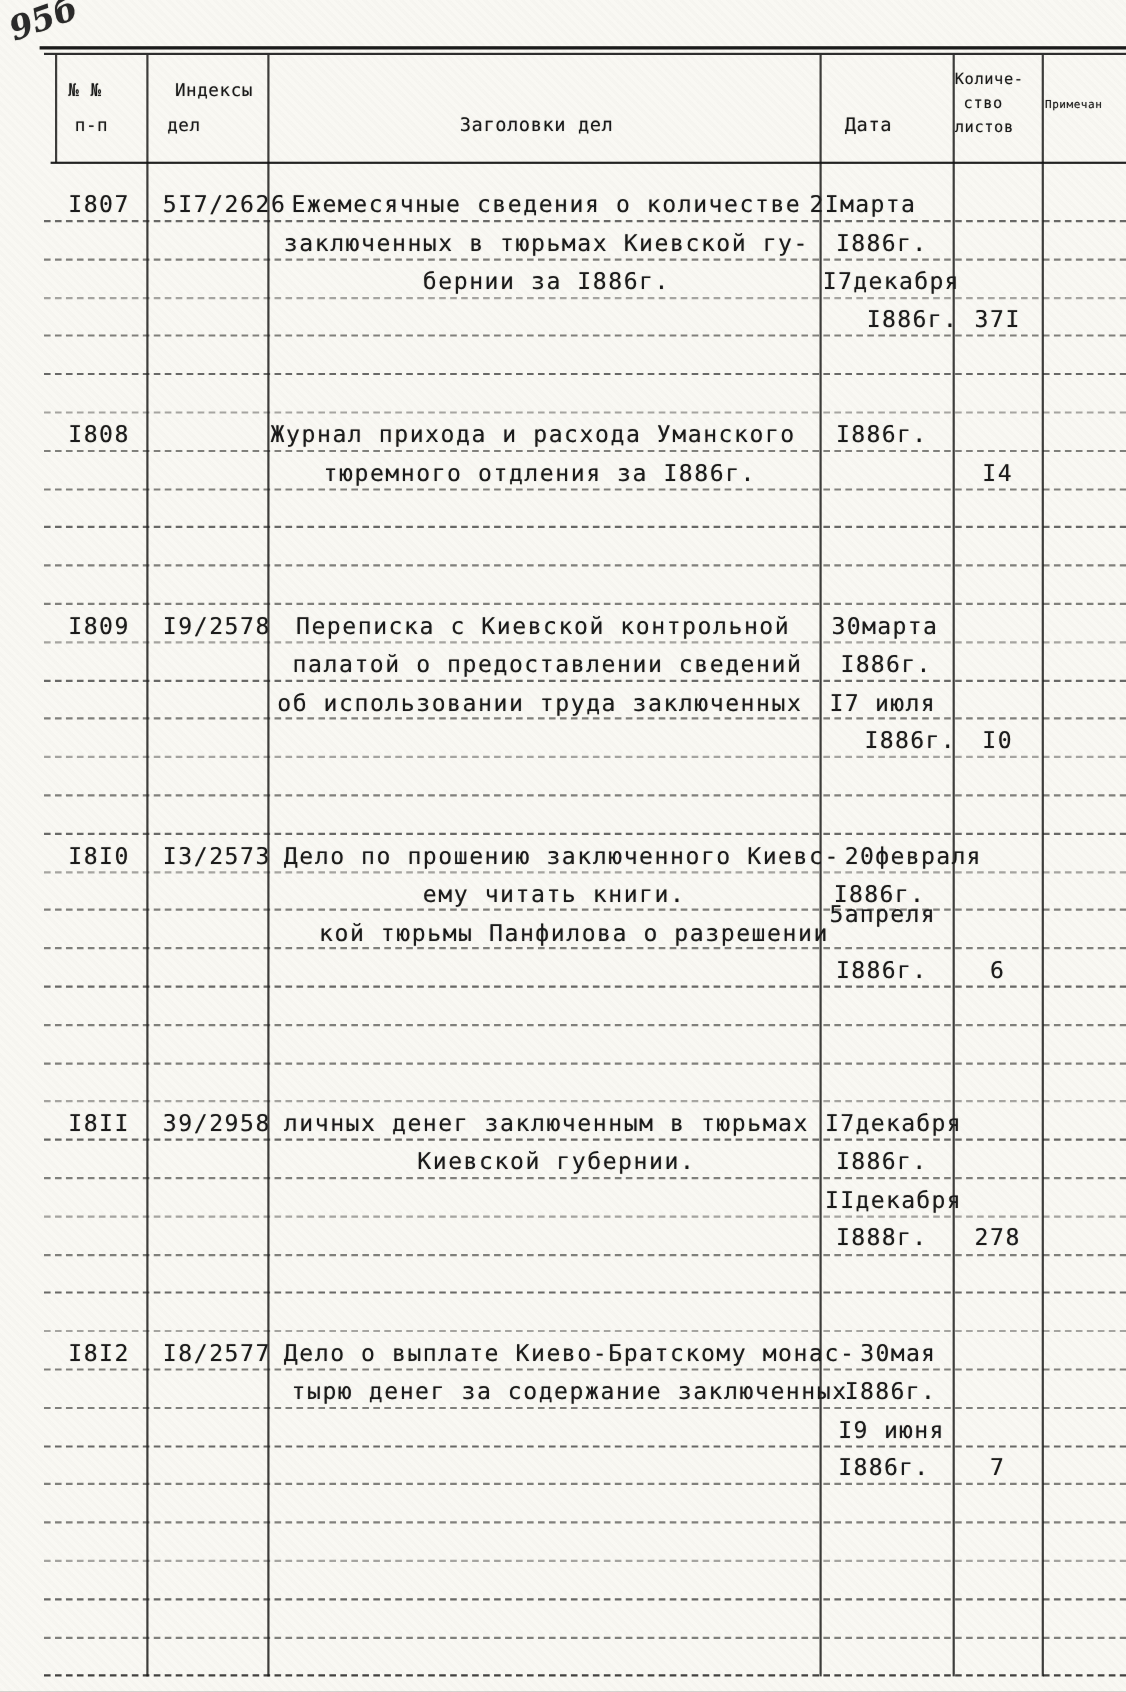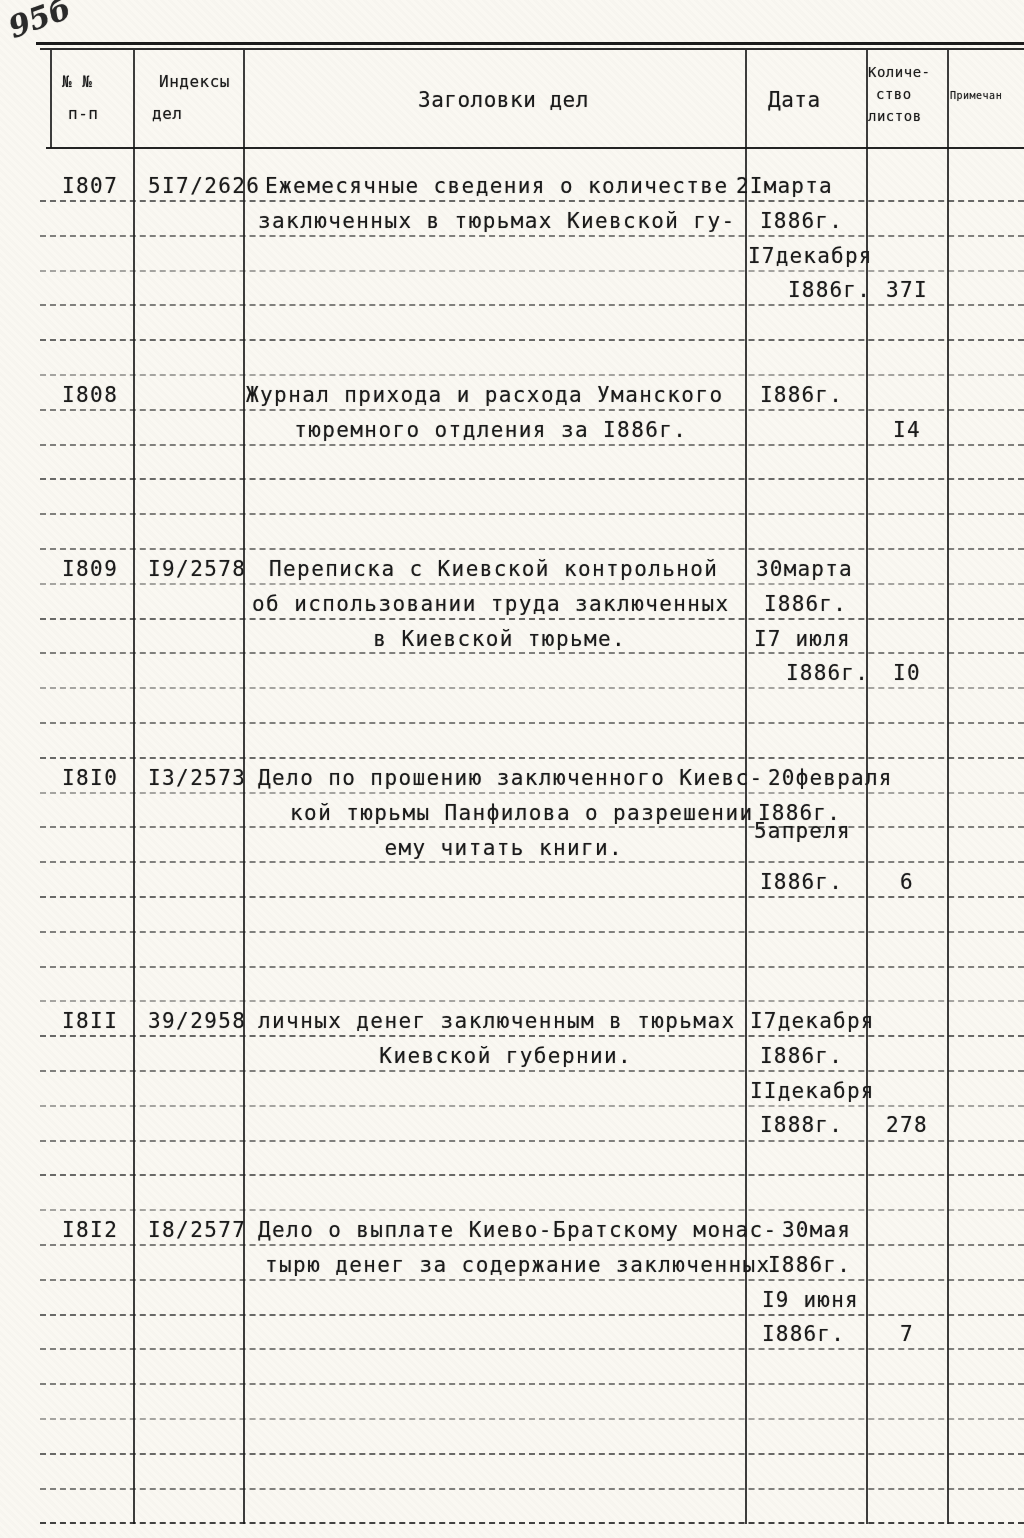--- a/index.html
+++ b/index.html
@@ -19,21 +19,21 @@
     font-size:30px;color:#2a2a2a;transform:rotate(-20deg);
   }
 
   .toprule-a{position:absolute;left:36px;right:0;top:42px;height:3px;background:#1b1b1b;}
   .toprule-b{position:absolute;left:40px;right:0;top:48px;height:2px;background:#2e2e2e;}
   .hdrline{position:absolute;left:46px;right:0;top:147px;height:2px;background:#232323;}
 
   .vline{position:absolute;width:2px;top:50px;height:1474px;background:rgba(20,20,20,0.82);}
 
   .hdr{position:absolute;font-size:16px;letter-spacing:0.5px;white-space:nowrap;}
-  .hdr.big{font-size:21px;}
+  .hdr.big{font-size:17px;margin-top:16px;}
   .hdr.small{font-size:14px;}
   .hdr.tiny{font-size:10px;}
 
   .rules{position:absolute;left:0;top:0;width:100%;height:100%;z-index:1;}
   .rule-line{position:absolute;left:40px;right:0;border-top:2px dashed rgba(30,30,30,0.55);}
   .rule-line:nth-child(3n){border-top-color:rgba(30,30,30,0.38);}
   .rule-line:nth-child(4n+1){border-top-color:rgba(30,30,30,0.66);}
   .rule-line:last-child{border-top-color:rgba(20,20,20,0.8);}
 
   .row{position:absolute;left:0;width:1024px;z-index:2;}
@@ -115,20 +115,21 @@
       <div class="rule-line" style="top: 1487.6px;"></div>
       <div class="rule-line" style="top: 1522.4px;"></div>
     </div>
 
   <div class="row" style="top:169px">
     <div class="c-num txt">I807</div>
     <div class="c-idx txt">5I7/2626</div>
     <div class="c-title">
       <div class="tl txt">Ежемесячные сведения о количестве</div>
       <div class="tl txt">заключенных в тюрьмах Киевской гу-</div>
+      <div class="tl txt">бернии за I886г.</div>
     </div>
     <div class="c-date">
       <div class="dl txt" style="left:736px;top:0">2Iмарта</div>
       <div class="dl txt" style="left:760px;top:34.8px">I886г.</div>
       <div class="dl txt" style="left:748px;top:69.6px">I7декабря</div>
       <div class="dl txt" style="left:788px;top:104.4px">I886г.</div>
     </div>
     <div class="c-sheets txt" style="top:104.4px">37I</div>
   </div>
 
@@ -143,39 +144,39 @@
       <div class="dl txt" style="left:760px;top:0">I886г.</div>
     </div>
     <div class="c-sheets txt" style="top:34.8px">I4</div>
   </div>
 
   <div class="row" style="top:552px">
     <div class="c-num txt">I809</div>
     <div class="c-idx txt">I9/2578</div>
     <div class="c-title">
       <div class="tl txt">Переписка с Киевской контрольной</div>
+      <div class="tl txt" style="margin-left:8px">палатой о предоставлении сведений</div>
       <div class="tl txt" style="margin-left:-6px">об использовании труда заключенных</div>
-      <div class="tl txt" style="margin-left:12px">в Киевской тюрьме.</div>
     </div>
     <div class="c-date">
       <div class="dl txt" style="left:756px;top:0">30марта</div>
       <div class="dl txt" style="left:764px;top:34.8px">I886г.</div>
       <div class="dl txt" style="left:754px;top:69.6px">I7 июля</div>
       <div class="dl txt" style="left:786px;top:104.4px">I886г.</div>
     </div>
     <div class="c-sheets txt" style="top:104.4px">I0</div>
   </div>
 
   <div class="row" style="top:761px">
     <div class="c-num txt">I8I0</div>
     <div class="c-idx txt">I3/2573</div>
     <div class="c-title">
       <div class="tl txt">Дело по прошению заключенного Киевс-</div>
+      <div class="tl txt" style="margin-left:-14px">ему читать книги.</div>
       <div class="tl txt" style="margin-left:22px">кой тюрьмы Панфилова о разрешении</div>
-      <div class="tl txt" style="margin-left:-14px">ему читать книги.</div>
     </div>
     <div class="c-date">
       <div class="dl txt" style="left:768px;top:0">20февраля</div>
       <div class="dl txt" style="left:758px;top:34.8px">I886г.</div>
       <div class="dl txt" style="left:754px;top:53px">5апреля</div>
       <div class="dl txt" style="left:760px;top:104.4px">I886г.</div>
     </div>
     <div class="c-sheets txt" style="top:104.4px">6</div>
   </div>
 

